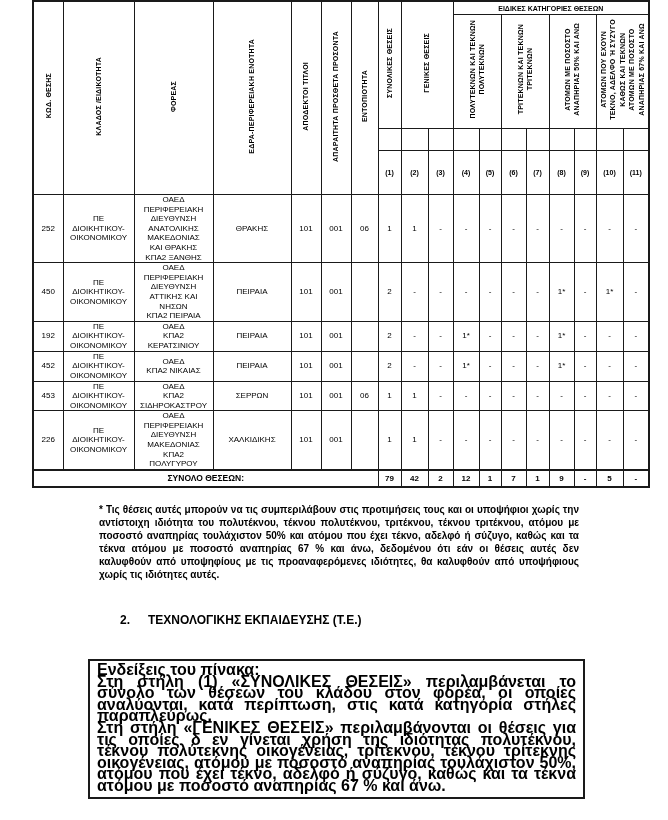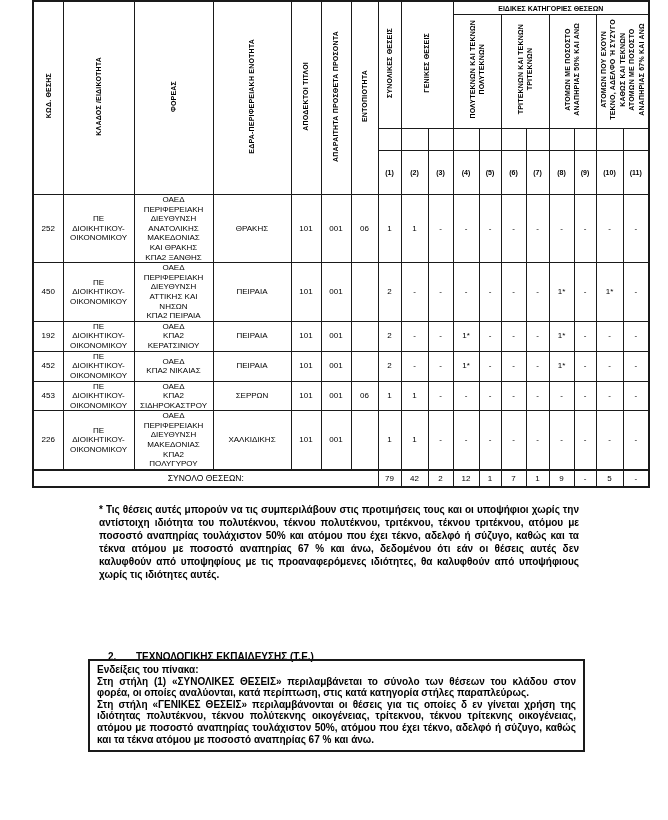--- a/index.html
+++ b/index.html
@@ -15,30 +15,30 @@
   .eidikes{height:12px;font-size:7px;font-weight:bold;line-height:11px;}
   tr.hrowB{height:114px;}
   tr.hrowC{height:22px;}
   tr.hrowD{height:44px;}
   .colnum{font-size:7px;font-weight:bold;vertical-align:middle;}
 
   td.c{font-size:8px;text-align:center;vertical-align:middle;white-space:pre-line;line-height:1.2;}
   tr.dr0{height:64px;} tr.dr1{height:57px;} tr.dr2{height:30px;}
   tr.dr3{height:27px;} tr.dr4{height:29px;} tr.dr5{height:55px;}
   tr.trow{height:17px;}
-  tr.trow td{border-top:2px solid #1a1a1a;font-weight:normal;}
+  tr.trow td{border-top:2px solid #1a1a1a;font-weight:bold;}
   td.tlabel{font-size:8.5px;font-weight:bold;text-align:center;vertical-align:middle;}
   td.tval{font-size:8px;font-weight:bold;text-align:center;vertical-align:middle;margin-top:28px;}
 
   .note{position:absolute;left:99px;top:503px;width:480px;font-size:10px;font-weight:bold;
         line-height:13px;text-align:justify;margin:0;}
-  .sec-heading{position:absolute;left:108px;top:613px;font-size:10px;font-weight:bold;margin-top:38px;}
+  .sec-heading{position:absolute;left:120px;top:613px;font-size:12px;font-weight:bold;}
   .sec-heading .num{display:inline-block;width:28px;}
   .legend{position:absolute;left:88px;top:659px;width:479px;border:2px solid #1a1a1a;
-          padding:3px 7px 5px 7px;font-size:10px;font-weight:bold;line-height:11.6px;}
+          padding:3px 7px 5px 7px;font-size:16px;font-weight:bold;line-height:11.6px;}
   .legend p{margin:0;text-align:justify;}
   .legend .ltitle{text-align:left;}
 </style>
 </head>
 <body>
 
 <div class="page">
 
   <table class="pos">
     <colgroup>

